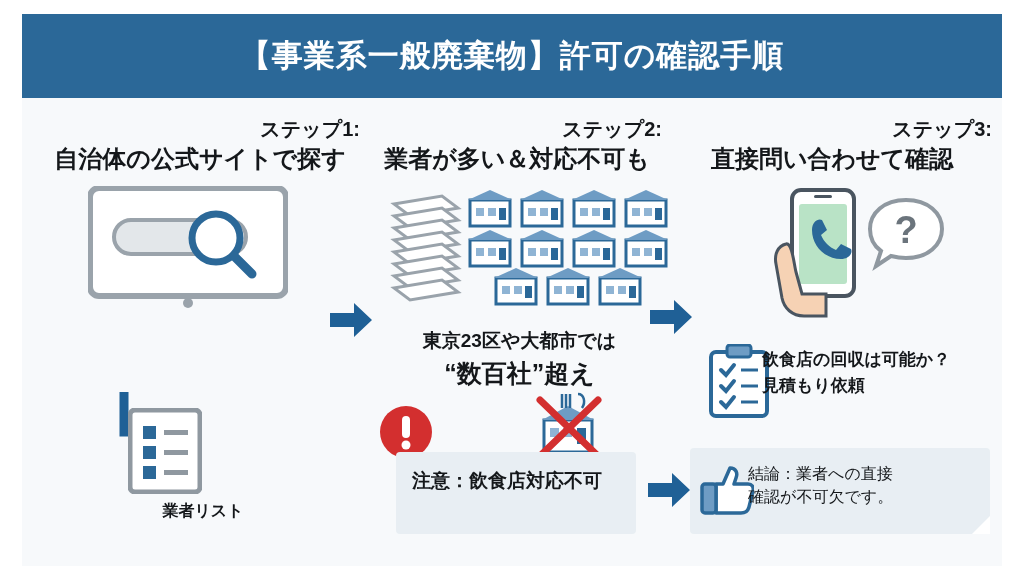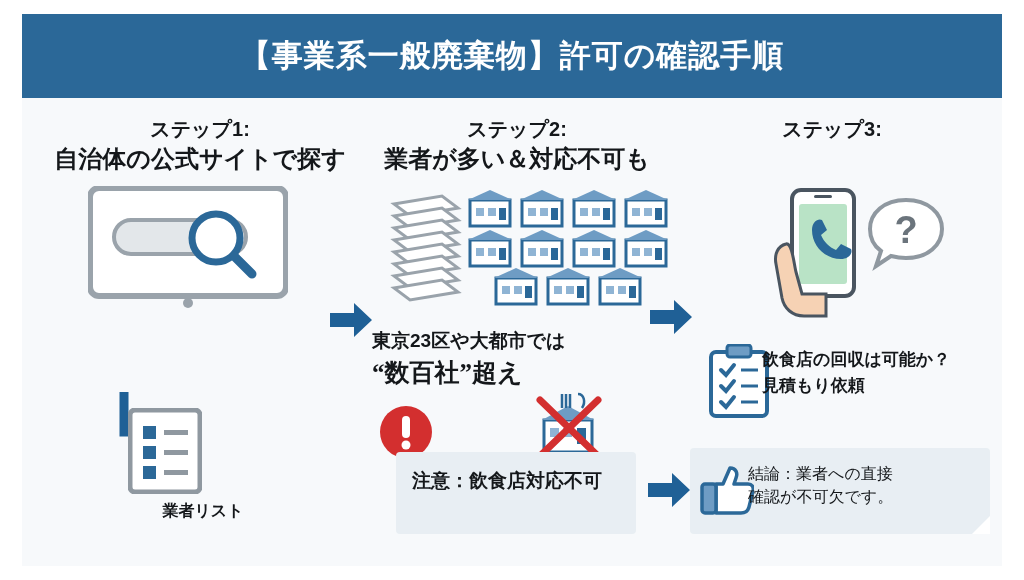--- a/index.html
+++ b/index.html
@@ -35,21 +35,21 @@
   }
 
   
   .col-head {
     position: absolute;
     text-align: center;
     color: #14171a;
     font-weight: bold;
     line-height: 1.35;
   }
-  .col-head .step-no { font-size: 20px; display: block; }
+  .col-head .step-no { font-size: 20px; display: block; text-align: right; }
   .col-head .step-sub { font-size: 24px; display: block; }
 
   #head1 { left: 40px;  top: 116px; width: 320px; }
   #head2 { left: 372px; top: 116px; width: 290px; }
   #head3 { left: 672px; top: 116px; width: 320px; }
 
   
   .txt {
     position: absolute;
     color: #14171a;
@@ -59,24 +59,24 @@
   #s1-caption {
     left: 48px; top: 333px; width: 300px;
     text-align: center; font-size: 19px; font-weight: bold;
   }
   #s1-listlabel {
     left: 118px; top: 500px; width: 170px;
     text-align: center; font-size: 16px; font-weight: bold;
   }
   #s2-caption {
     left: 372px; top: 328px; width: 295px;
-    font-size: 19px; font-weight: bold;
+    text-align: center; font-size: 19px; font-weight: bold;
   }
   #s2-caption .big {
-    display: block; font-size: 25px; font-weight: bold; margin-top: 2px; font-family: Liberation Serif, serif;
+    display: block; font-size: 25px; font-weight: bold; margin-top: 2px;
   }
   #s3-caption {
     left: 762px; top: 348px; width: 245px;
     font-size: 17px; font-weight: bold; line-height: 1.5; font-family: Liberation Mono, monospace;
   }
   #warn-text {
     left: 412px; top: 468px; width: 205px;
     font-size: 19px; font-weight: bold; line-height: 1.42;
   }
   #concl-text {
@@ -139,20 +139,21 @@
   <div class="col-head" id="head1">
     <span class="step-no">ステップ1:</span>
     <span class="step-sub">自治体の公式サイトで探す</span>
   </div>
   <div class="col-head" id="head2">
     <span class="step-no">ステップ2:</span>
     <span class="step-sub">業者が多い＆対応不可も</span>
   </div>
   <div class="col-head" id="head3">
     <span class="step-no">ステップ3:</span>
+    <span class="step-sub">直接問い合わせて確認</span>
   </div>
 
   <div class="art" id="monitor-art">
     <svg width="200" height="125" viewBox="0 0 200 125">
       <rect x="2" y="2" width="196" height="108" rx="9" fill="#ffffff" stroke="#9aa3ab" stroke-width="6"></rect>
       <rect x="14" y="16" width="172" height="80" rx="4" fill="#ffffff"></rect>
       <rect x="26" y="34" width="132" height="34" rx="17" fill="#e3e7ea" stroke="#9aa3ab" stroke-width="4"></rect>
       <circle cx="128" cy="52" r="24" fill="#ffffff" stroke="#2b6898" stroke-width="7"></circle>
       <line x1="146" y1="70" x2="164" y2="88" stroke="#2b6898" stroke-width="9" stroke-linecap="round"></line>
       <circle cx="100" cy="117" r="5" fill="#9aa3ab"></circle>

